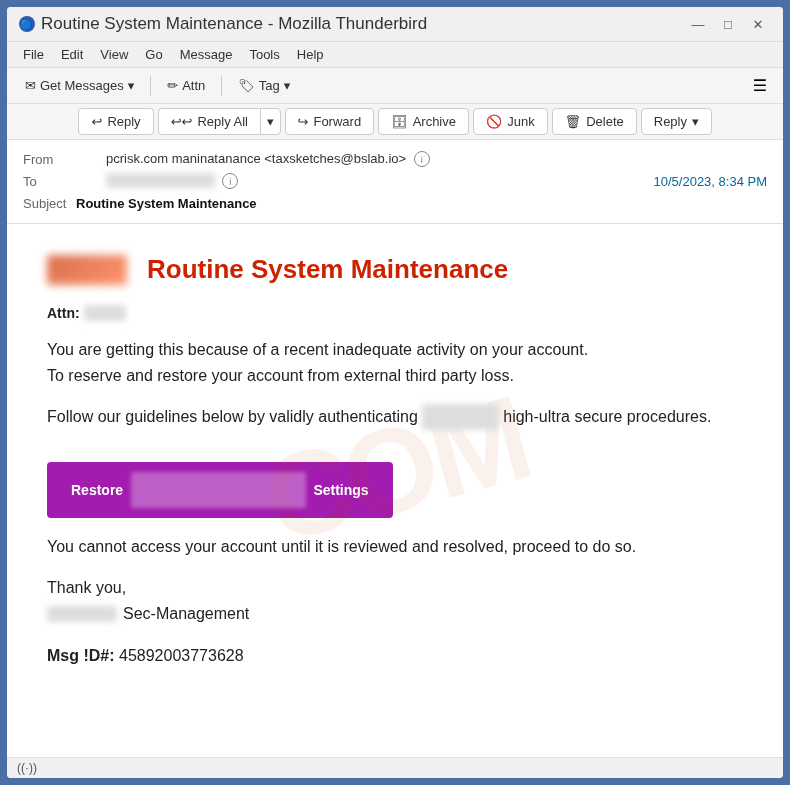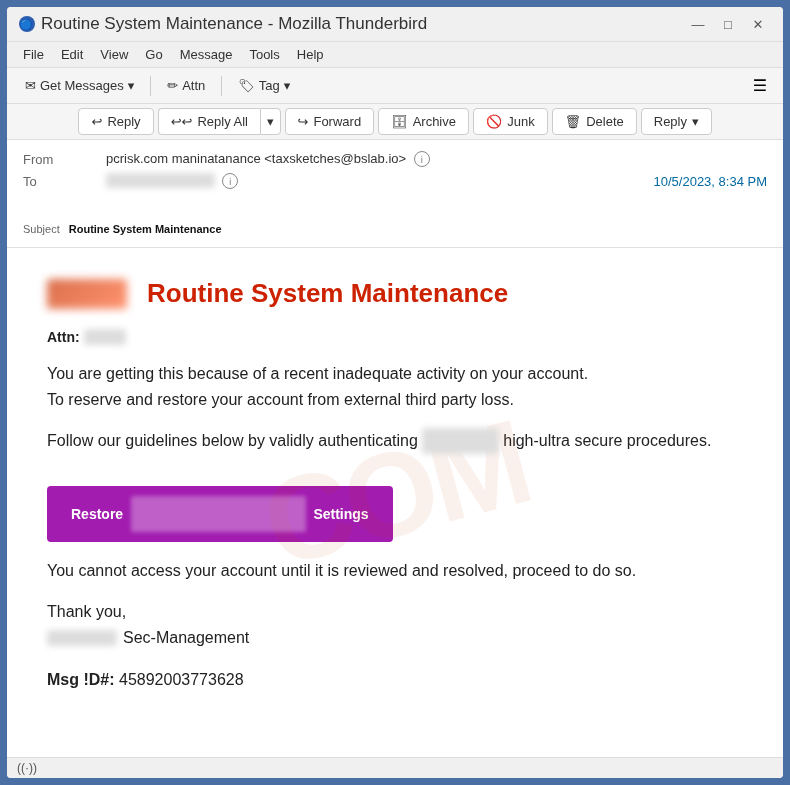--- a/index.html
+++ b/index.html
@@ -182,22 +182,21 @@
       color: #333;
       flex: 1;
       padding-left: 33px;
     }
     .email-header-date {
       color: #0369a1;
       font-size: 13px;
     }
     .email-subject-row {
       padding: 4px 0;
-      font-size: 11px;
-      margin-top: 27px;
+      font-size: 13px;
     }
     .email-subject-label {
       color: #666;
       display: inline;
       margin-right: 6px;
     }
     .email-subject-value {
       font-weight: bold;
       color: #111;
     }

